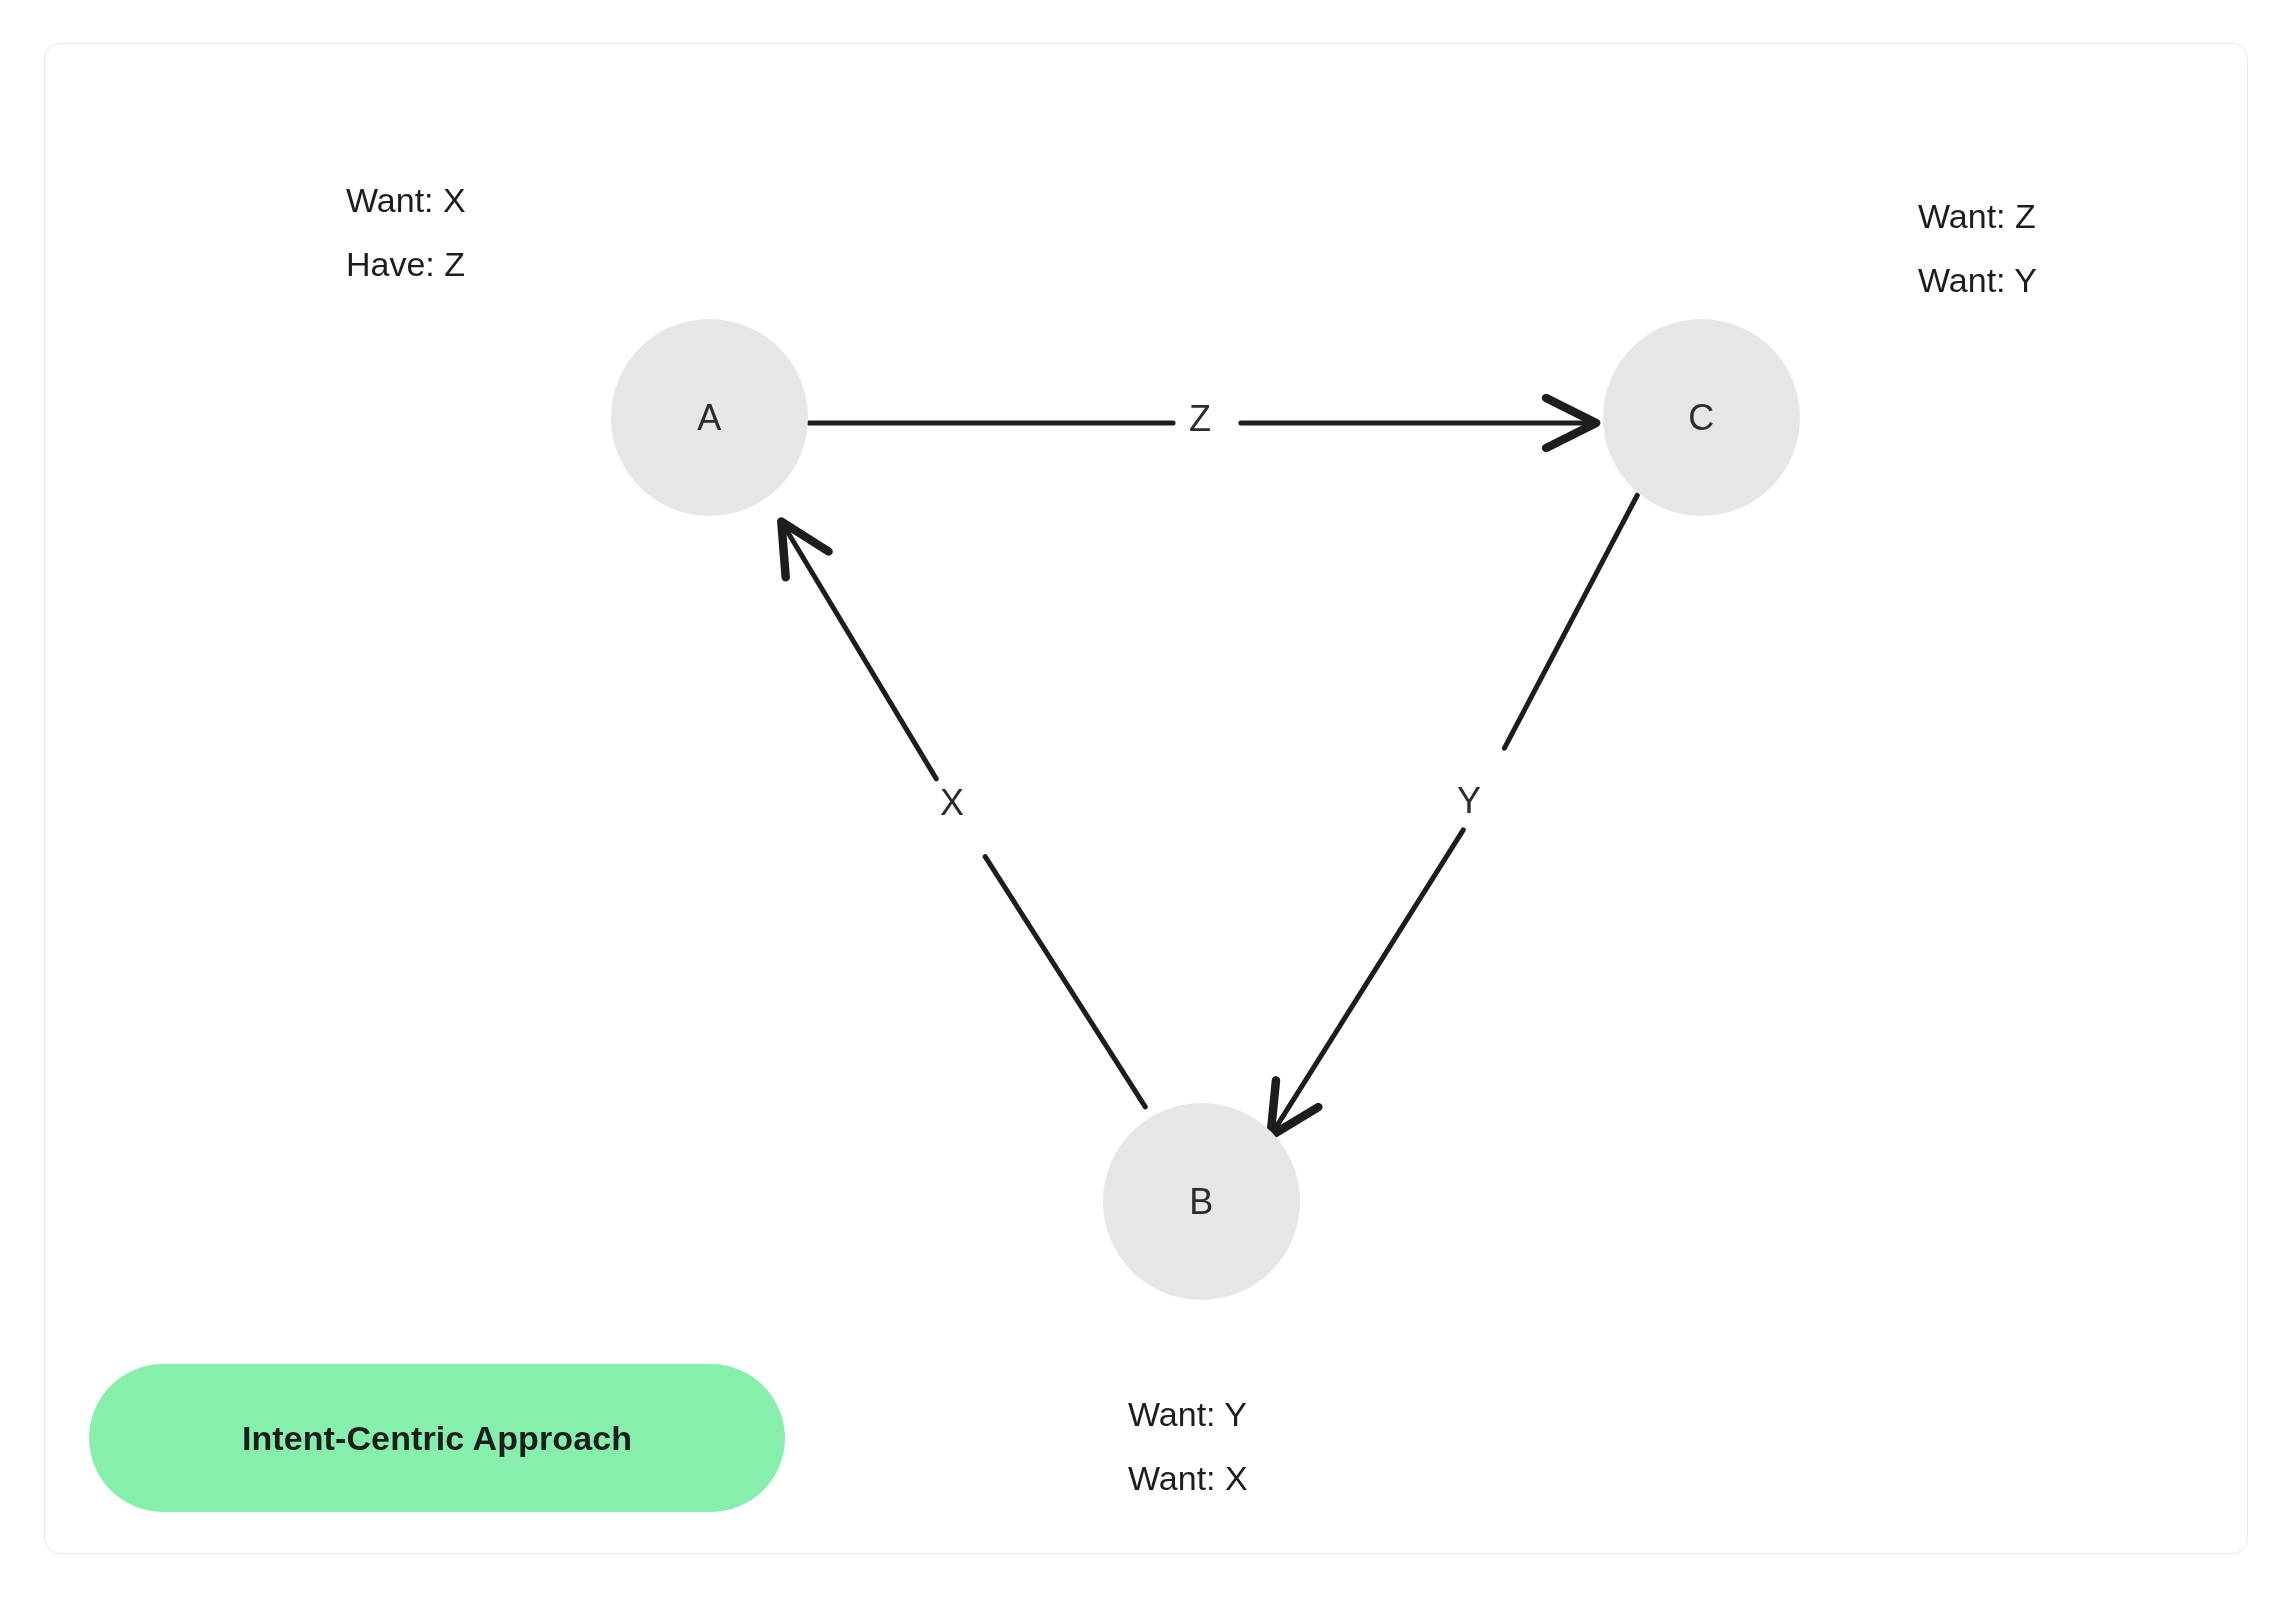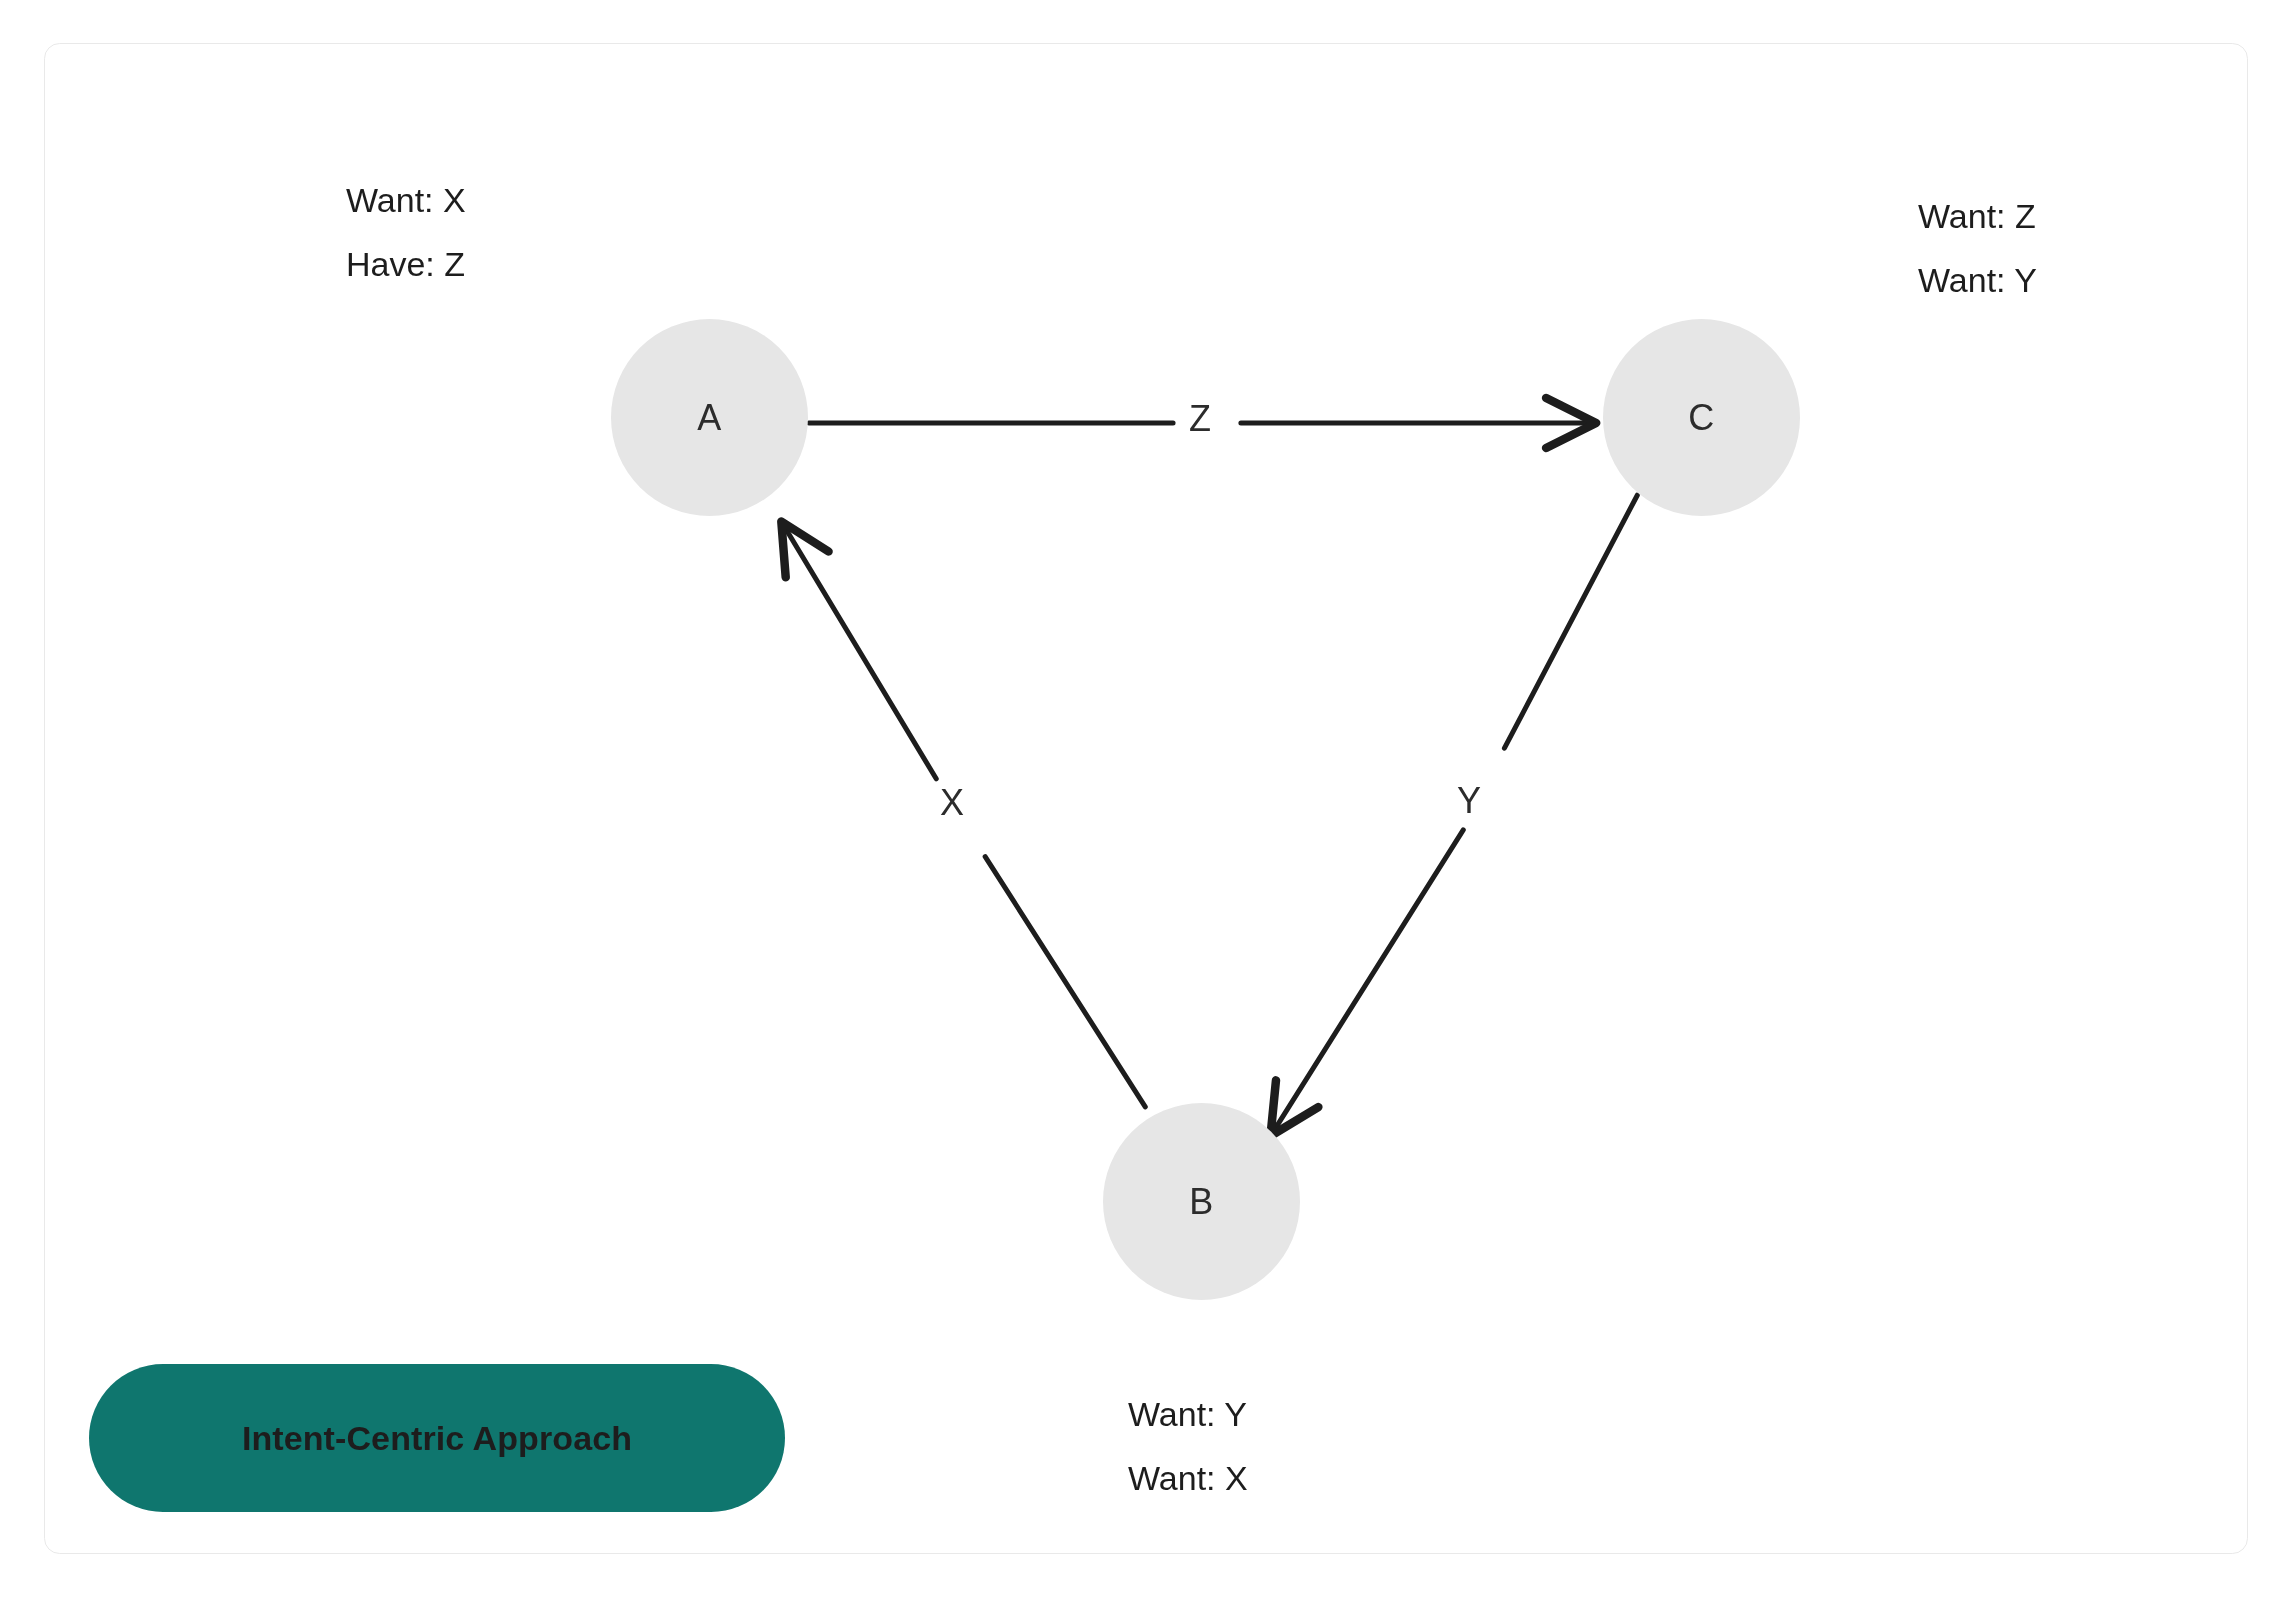--- a/index.html
+++ b/index.html
@@ -89,21 +89,21 @@
   #annotation-b { left: 1128px; top: 1397px; }
 
   
   .pill {
     position: absolute;
     left: 89px;
     top: 1364px;
     width: 696px;
     height: 148px;
     border-radius: 74px;
-    background: #0f766e;
+    background: #86efac;
     display: flex;
     align-items: center;
     justify-content: center;
   }
   .pill-label {
     font-size: 34px;
     font-weight: 600;
     color: #1d1d1d;
     line-height: 1;
     letter-spacing: 0.1px;

